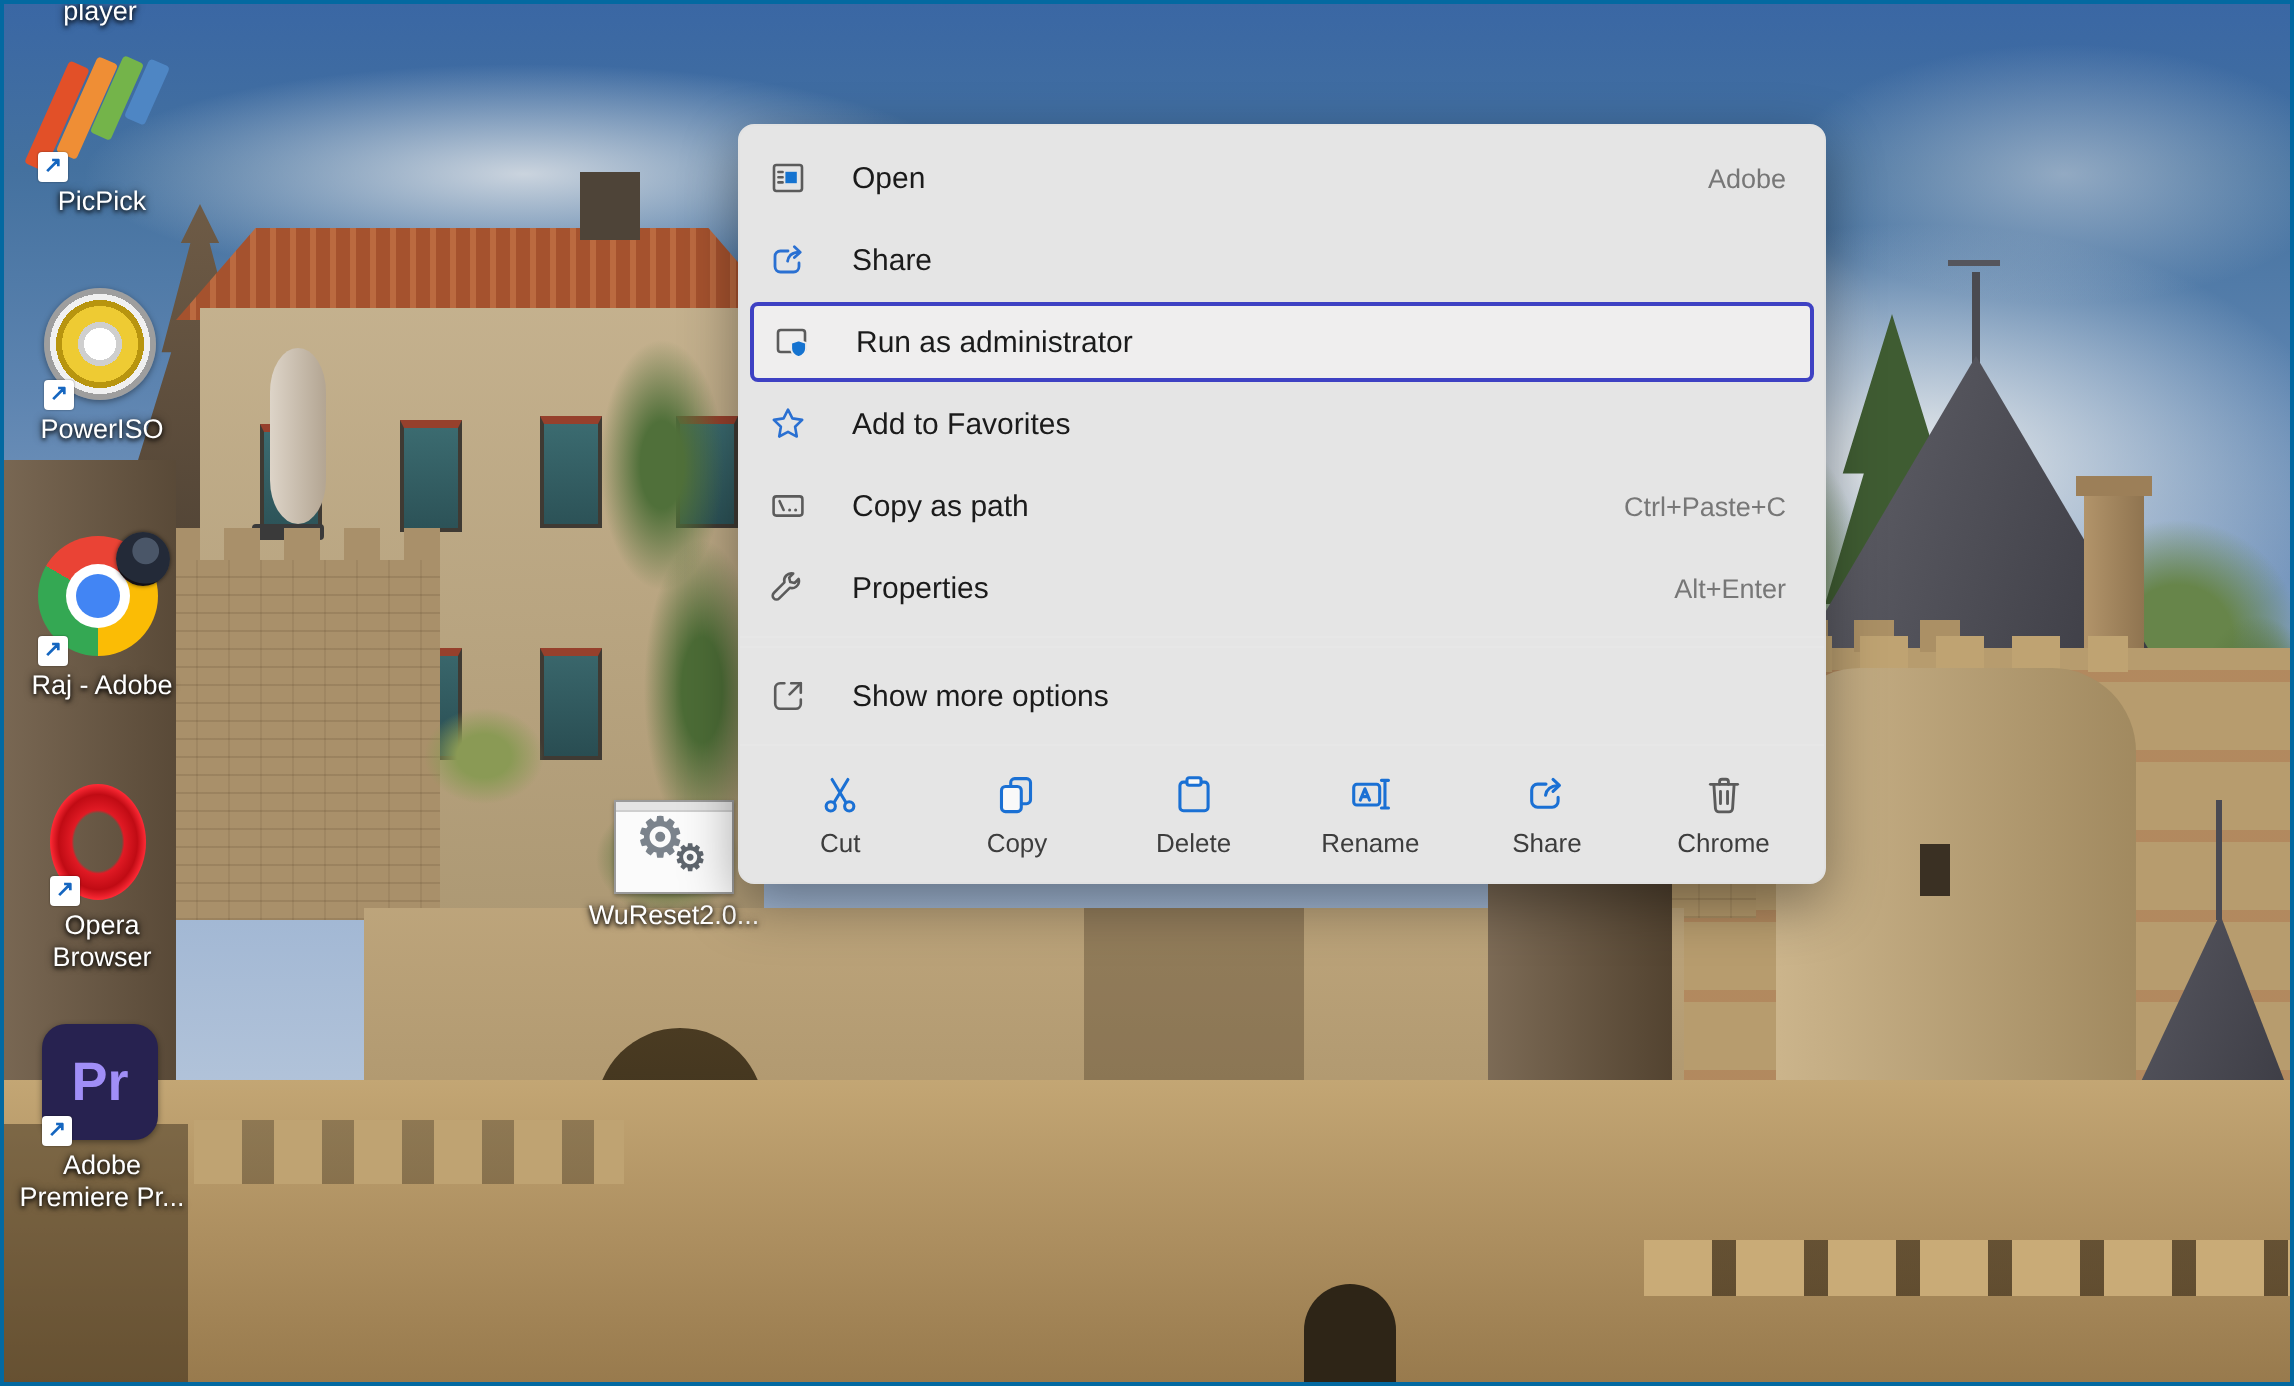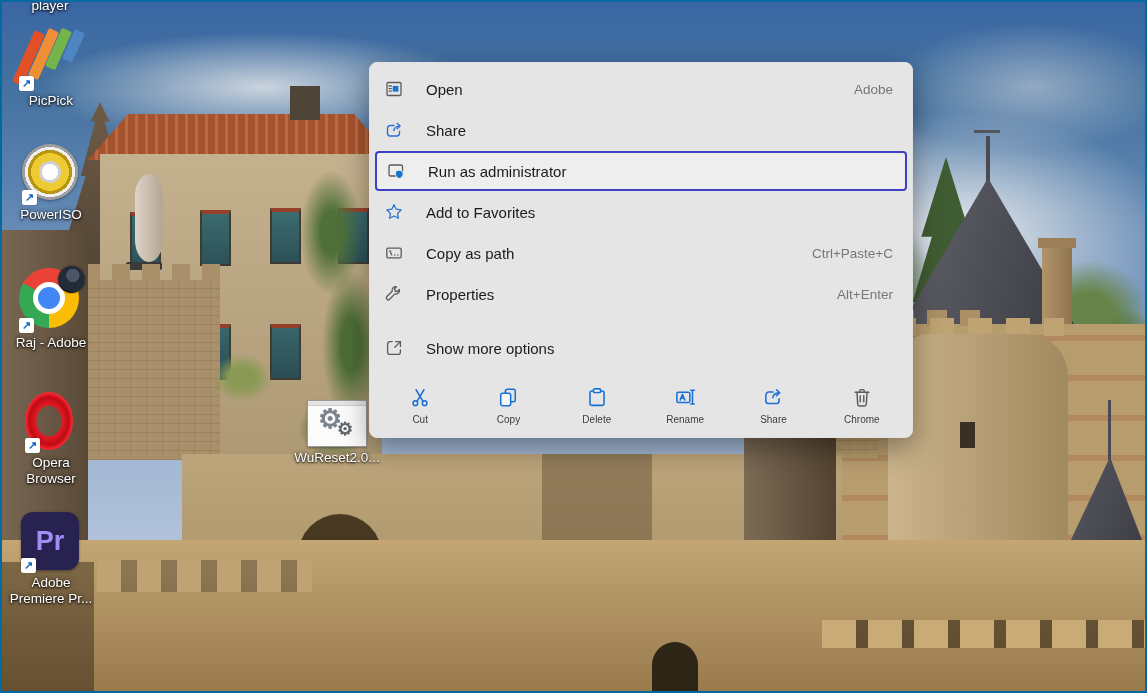--- a/index.html
+++ b/index.html
@@ -28,21 +28,21 @@
   .mi-icon{width:20px;height:20px;margin-right:22px;flex:0 0 20px;}
   .mi-icon svg{display:block;}
   .mi-label{font-size:15px;color:#1b1b1b;white-space:nowrap;}
   .mi-shortcut{margin-left:auto;font-size:13.5px;color:#777;}
   .mi-chevron{margin-left:auto;font-size:19px;color:#5f5f5f;line-height:1;}
   .menu-sep{height:1px;background:#e7e7e7;margin:4px 0;}
   .qa-row{display:flex;padding:9px 6px 12px 6px;}
   .qa{flex:1;display:flex;flex-direction:column;align-items:center;gap:6px;cursor:default;}
   .qa-icon{width:22px;height:22px;}
   .qa-icon svg{display:block;}
-  .qa-label{font-size:10px;color:#3d3d3d;}
+  .qa-label{font-size:13px;color:#3d3d3d;}
   
   .stripe{position:absolute;width:11px;border-radius:2px;transform:rotate(24deg);}
   .gearbox{position:relative;width:58px;height:45px;background:#fbfbfb;border:1px solid #9a9a9a;
     box-shadow:0 1px 2px rgba(0,0,0,.3);margin:0 auto;}
   .gearbox .bar{position:absolute;left:0;top:0;right:0;height:4px;background:#e4e4e4;border-bottom:1px solid #cfcfcf;}
   .gear{position:absolute;font-weight:bold;}
 </style>
 </head>
 <body>
 

